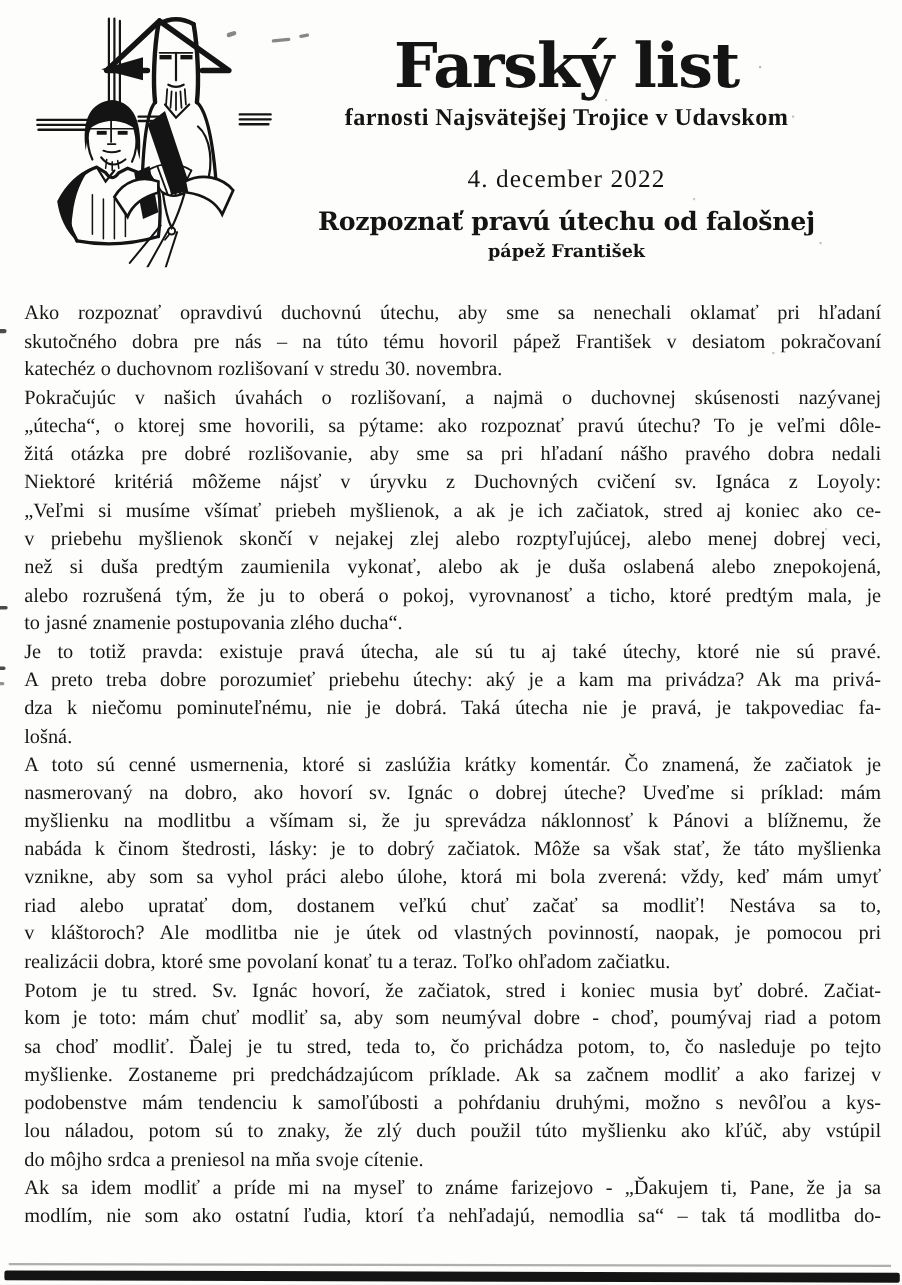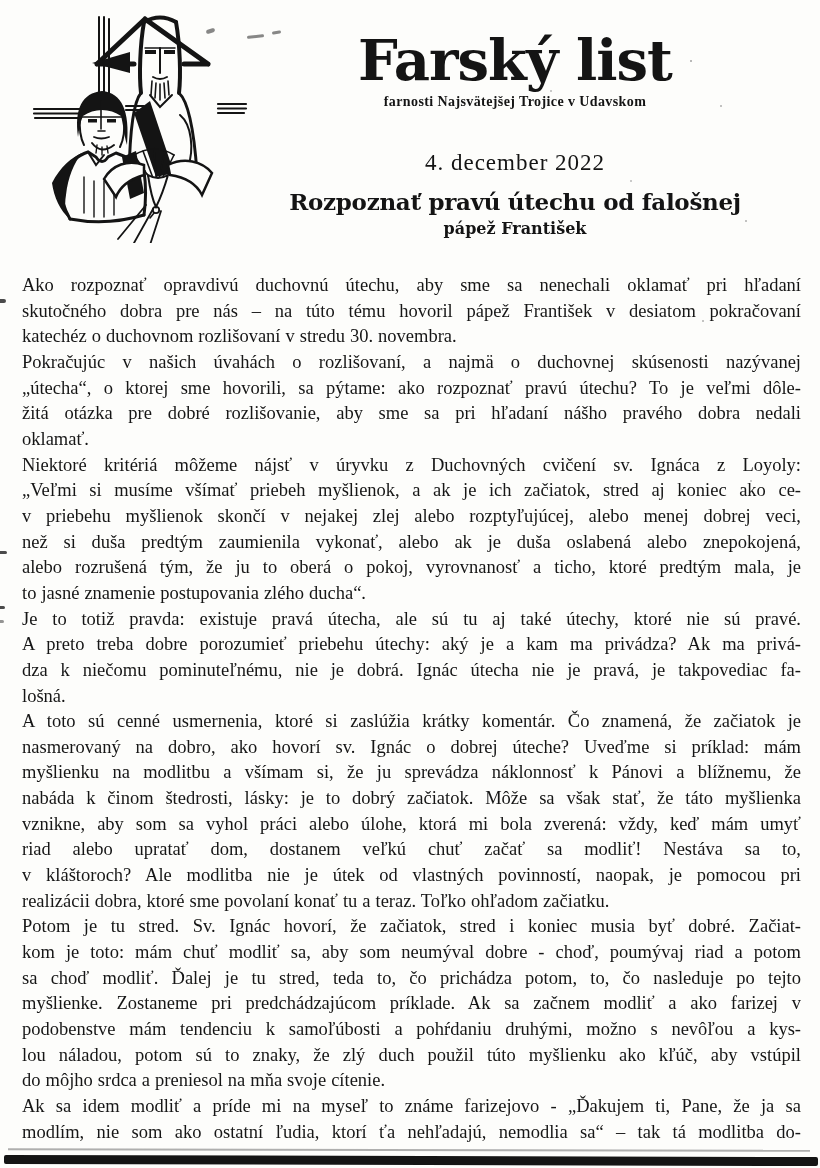--- a/index.html
+++ b/index.html
@@ -7,21 +7,21 @@
     position:relative;width:820px;height:1168px;margin:0 auto;
     background:#fdfdfb;color:#141414;overflow:hidden;
     font-family:"Liberation Serif",serif;
   }
   
   .logo-wrap{position:absolute;left:22px;top:5px;width:315px;height:238px;}
   .head-block{position:absolute;left:230px;width:570px;text-align:center;}
   .nl-title{top:32px;font-family:"DejaVu Serif",serif;font-weight:bold;
     font-size:56px;line-height:1;letter-spacing:-1px;}
   .nl-subtitle{top:94px;font-family:"Liberation Serif",serif;font-weight:bold;
-    font-size:14px;line-height:1.2;letter-spacing:.4px;}
+    font-size:22px;line-height:1.2;letter-spacing:.4px;}
   .issue-date{top:149px;font-family:Liberation Serif, serif;font-size:23px;
     line-height:1.2;letter-spacing:1px;}
   .art-heading{top:189px;font-family:"DejaVu Serif",serif;font-weight:bold;
     font-size:23px;line-height:1.15;letter-spacing:-.3px;}
   .art-author{top:219px;font-family:"DejaVu Serif",serif;font-weight:bold;
     font-size:16px;line-height:1.2;}
   
   .article-body{
     position:absolute;left:22px;top:273px;width:779px;
     font-size:18.5px;color:#161616;
@@ -129,34 +129,33 @@
   <div class="article-body" id="article-body">
       <div class="paragraph">
         <div class="line">Ako rozpoznať opravdivú duchovnú útechu, aby sme sa nenechali oklamať pri hľadaní</div>
         <div class="line">skutočného dobra pre nás – na túto tému hovoril pápež František v desiatom pokračovaní</div>
         <div class="line last">katechéz o duchovnom rozlišovaní v stredu 30. novembra.</div>
       </div>
       <div class="paragraph">
         <div class="line">Pokračujúc v našich úvahách o rozlišovaní, a najmä o duchovnej skúsenosti nazývanej</div>
         <div class="line">„útecha“, o ktorej sme hovorili, sa pýtame: ako rozpoznať pravú útechu? To je veľmi dôle-</div>
         <div class="line">žitá otázka pre dobré rozlišovanie, aby sme sa pri hľadaní nášho pravého dobra nedali</div>
-        <div class="line last">oklamať.</div>
       </div>
       <div class="paragraph">
         <div class="line">Niektoré kritériá môžeme nájsť v úryvku z Duchovných cvičení sv. Ignáca z Loyoly:</div>
         <div class="line">„Veľmi si musíme všímať priebeh myšlienok, a ak je ich začiatok, stred aj koniec ako ce-</div>
         <div class="line">v priebehu myšlienok skončí v nejakej zlej alebo rozptyľujúcej, alebo menej dobrej veci,</div>
         <div class="line">než si duša predtým zaumienila vykonať, alebo ak je duša oslabená alebo znepokojená,</div>
         <div class="line">alebo rozrušená tým, že ju to oberá o pokoj, vyrovnanosť a ticho, ktoré predtým mala, je</div>
         <div class="line last">to jasné znamenie postupovania zlého ducha“.</div>
       </div>
       <div class="paragraph">
         <div class="line">Je to totiž pravda: existuje pravá útecha, ale sú tu aj také útechy, ktoré nie sú pravé.</div>
         <div class="line">A preto treba dobre porozumieť priebehu útechy: aký je a kam ma privádza? Ak ma privá-</div>
-        <div class="line">dza k niečomu pominuteľnému, nie je dobrá. Ignác útecha nie je pravá, je takpovediac fa-</div>
+        <div class="line">dza k niečomu pominuteľnému, nie je dobrá. Taká útecha nie je pravá, je takpovediac fa-</div>
         <div class="line last">lošná.</div>
       </div>
       <div class="paragraph">
         <div class="line">A toto sú cenné usmernenia, ktoré si zaslúžia krátky komentár. Čo znamená, že začiatok je</div>
         <div class="line">nasmerovaný na dobro, ako hovorí sv. Ignác o dobrej úteche? Uveďme si príklad: mám</div>
         <div class="line">myšlienku na modlitbu a všímam si, že ju sprevádza náklonnosť k Pánovi a blížnemu, že</div>
         <div class="line">nabáda k činom štedrosti, lásky: je to dobrý začiatok. Môže sa však stať, že táto myšlienka</div>
         <div class="line">vznikne, aby som sa vyhol práci alebo úlohe, ktorá mi bola zverená: vždy, keď mám umyť</div>
         <div class="line">riad alebo upratať dom, dostanem veľkú chuť začať sa modliť! Nestáva sa to,</div>
         <div class="line">v kláštoroch? Ale modlitba nie je útek od vlastných povinností, naopak, je pomocou pri</div>

